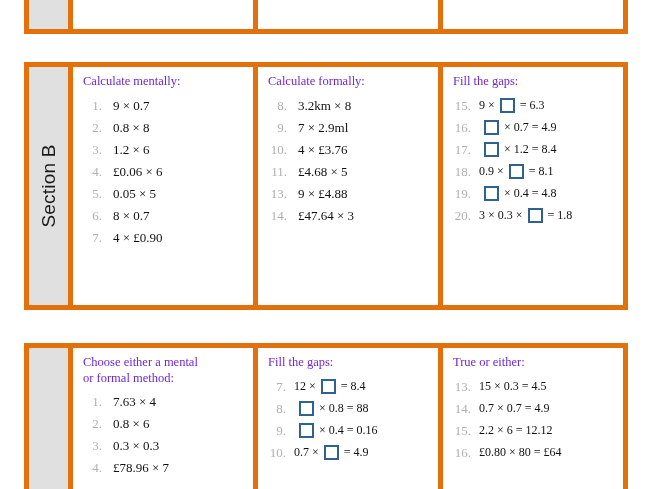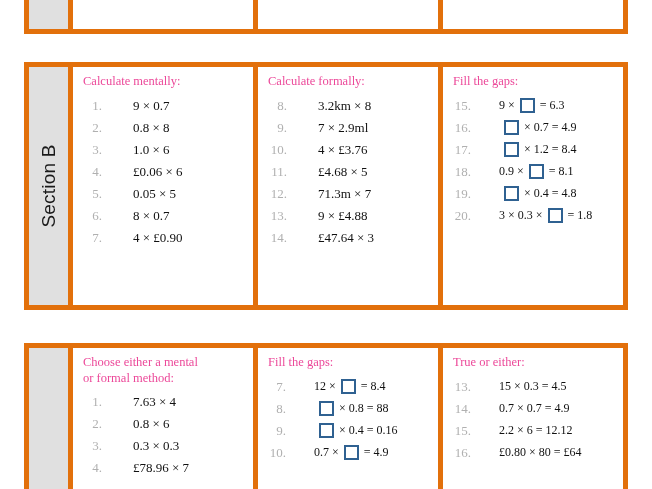--- a/index.html
+++ b/index.html
@@ -75,21 +75,21 @@
     padding: 7px 6px 6px 10px;
     position: relative;
     min-width: 0;
   }
   .col + .col {
     border-left: 5px solid #e2700b;
   }
 
   .col-head {
     font-size: 12.5px;
-    color: #ec4899;
+    color: #6d28d9;
     line-height: 1.24;
     margin: 0 0 6px 0;
     white-space: pre-line;
   }
 
   .q-list {
     list-style: none;
     margin: 0;
     padding: 0;
   }
@@ -109,21 +109,20 @@
     box-sizing: border-box;
   }
   .q-num.narrow { flex-basis: 26px; padding-right: 8px; }
   .q-body {
     font-size: 13px;
     color: #111111;
     white-space: nowrap;
     display: flex;
     align-items: center;
     gap: 3px;
-    margin-left: 20px;
   }
   .q-body.small { font-size: 12px; }
 
   .gapbox {
     display: inline-block;
     width: 15px;
     height: 15px;
     box-sizing: border-box;
     border: 2.5px solid #2f6191;
     background: #ffffff;
@@ -168,21 +167,21 @@
         <div class="q-row">
           <span class="q-num">1.</span>
           <span class="q-body">9 × 0.7</span>
         </div>
         <div class="q-row">
           <span class="q-num">2.</span>
           <span class="q-body">0.8 × 8</span>
         </div>
         <div class="q-row">
           <span class="q-num">3.</span>
-          <span class="q-body">1.0 × 6</span>
+          <span class="q-body">1.2 × 6</span>
         </div>
         <div class="q-row">
           <span class="q-num">4.</span>
           <span class="q-body">£0.06 × 6</span>
         </div>
         <div class="q-row">
           <span class="q-num">5.</span>
           <span class="q-body">0.05 × 5</span>
         </div>
         <div class="q-row">
@@ -207,24 +206,20 @@
           <span class="q-num">9.</span>
           <span class="q-body">7 × 2.9ml</span>
         </div>
         <div class="q-row">
           <span class="q-num">10.</span>
           <span class="q-body">4 × £3.76</span>
         </div>
         <div class="q-row">
           <span class="q-num">11.</span>
           <span class="q-body">£4.68 × 5</span>
-        </div>
-        <div class="q-row">
-          <span class="q-num">12.</span>
-          <span class="q-body">71.3m × 7</span>
         </div>
         <div class="q-row">
           <span class="q-num">13.</span>
           <span class="q-body">9 × £4.88</span>
         </div>
         <div class="q-row">
           <span class="q-num">14.</span>
           <span class="q-body">£47.64 × 3</span>
         </div>
       </div>

